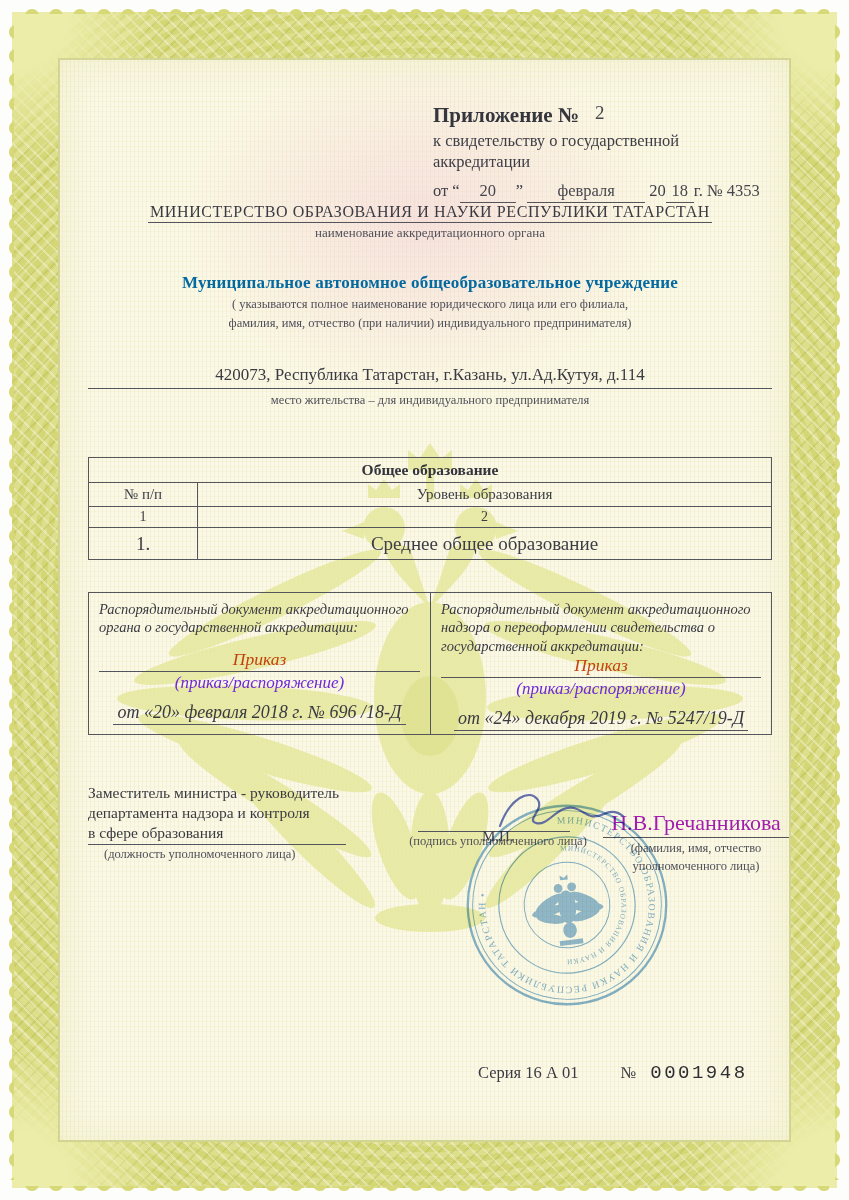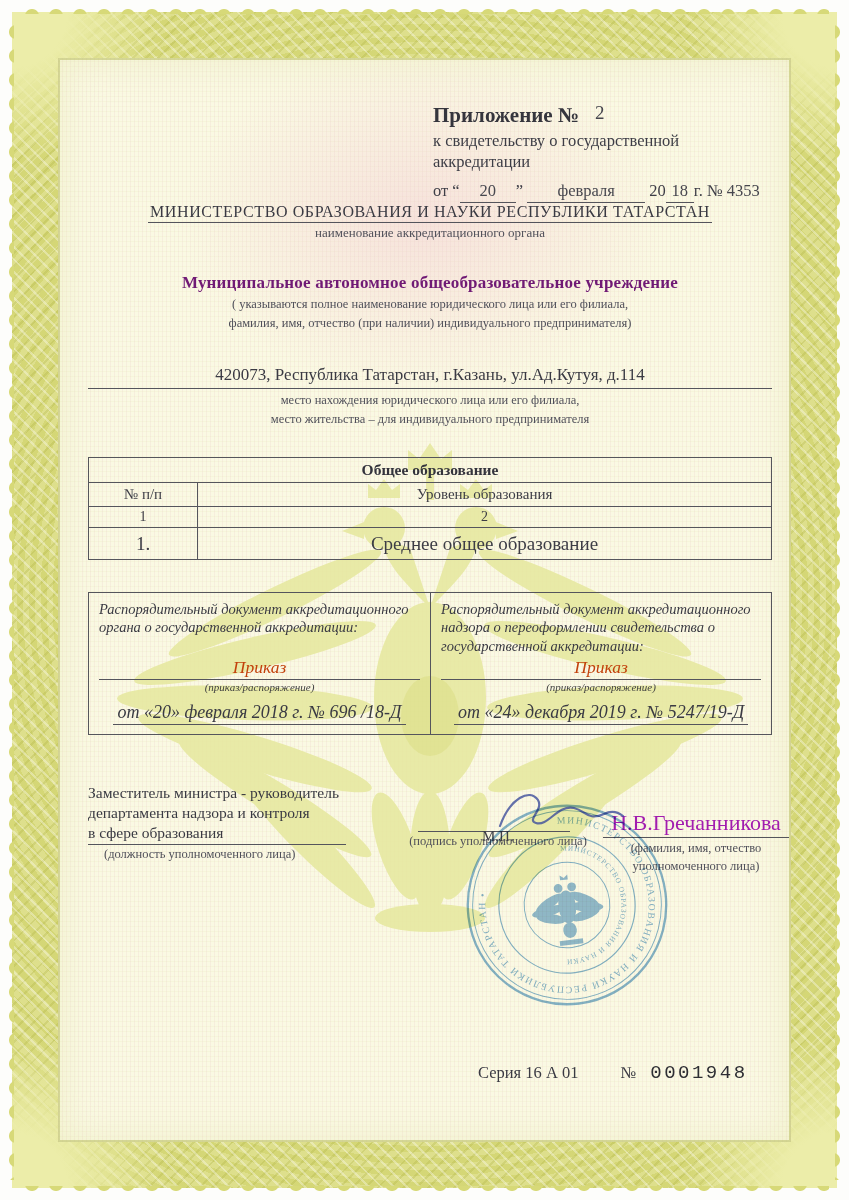--- a/index.html
+++ b/index.html
@@ -47,42 +47,42 @@
   .hdr .s{font-size:16.5px;}
   .hdr .date-row{margin-top:7px;font-size:16.5px;white-space:nowrap;}
   .blank{display:inline-block;text-align:center;border-bottom:1px solid #54545c;color:#47474f;}
   .fill{color:#47474f;}
   
   .auth{left:82px;top:203px;width:696px;}
   .auth .nm{display:inline-block;font-size:16px;letter-spacing:.6px;padding:0 2px 1px;color:#3a3a43;}
   .auth .cap{margin-top:2px;font-size:13px;}
   
   .org{left:88px;top:273px;width:684px;}
-  .org .n{font-weight:bold;font-size:17px;color:#701a75;letter-spacing:.2px;}
+  .org .n{font-weight:bold;font-size:17px;color:#0369a1;letter-spacing:.2px;}
   .org .n2{margin-top:9px;padding-bottom:4px;border-bottom:1px solid #54545c;}
   .org .cap{margin-top:3px;}
   .addr{left:88px;top:365px;width:684px;}
   .addr .a{font-size:17px;padding-bottom:3px;border-bottom:1px solid #54545c;color:#3a3a43;}
   .addr .cap{margin-top:3px;}
   
   table.edu{position:absolute;left:88px;top:457px;width:684px;border-collapse:collapse;}
   table.edu td{border:1px solid #55555c;text-align:center;padding:1px 4px;}
   td.tt{font-weight:bold;font-size:15.5px;height:22px;color:#33333c;}
   td.th{font-size:15px;height:21px;}
   td.ti{font-size:14px;height:18px;}
   td.td1{font-size:19px;height:29px;}
   .c1{width:100px;}
   
   .boxes{left:88px;top:592px;width:684px;height:143px;display:flex;border:1px solid #55555c;box-sizing:border-box;}
   .box{flex:1 1 50%;padding:7px 10px 9px;display:flex;flex-direction:column;box-sizing:border-box;font-style:italic;}
   .box + .box{border-left:1px solid #55555c;}
   .box .hd{font-size:14.5px;line-height:1.26;color:#3a3a43;}
   .box .dt-wrap{margin-top:auto;text-align:center;}
   .box .dt{font-size:17.5px;border-bottom:1px solid #54545c;padding-bottom:1px;color:#c2410c;}
-  .box .dc{font-size:11px;color:#404040;margin-top:1px;}
+  .box .dc{font-size:17px;color:#6d28d9;margin-top:1px;}
   .box .dl{margin-top:9px;text-align:center;}
   .box .dl span{display:inline-block;font-size:18px;border-bottom:1px solid #54545c;padding:0 4px 1px;color:#3a3a43;white-space:nowrap;}
   
   .pos{left:88px;top:783px;width:258px;font-size:15.5px;line-height:1.3;color:#3a3a43;}
   .pos .l3{border-bottom:1px solid #54545c;padding-bottom:1px;}
   .pos .cap{margin-left:16px;margin-top:1px;}
   .sig-line{left:418px;top:807px;width:152px;height:24px;border-bottom:1px solid #54545c;}
   .sig-cap{left:408px;top:834px;width:180px;font-size:12.5px;color:#50505a;text-align:center;}
   .mp{left:482px;top:828px;font-size:15px;color:#3f3f48;}
   .nameb{left:600px;top:810px;width:192px;text-align:center;}
@@ -168,21 +168,20 @@
   </div>
 
   <div class="abs org center">
     <div class="n">Муниципальное автономное общеобразовательное учреждение</div>
     <div class="cap">( указываются полное наименование юридического лица или его филиала,</div>
     <div class="cap">фамилия, имя, отчество (при наличии) индивидуального предпринимателя)</div>
   </div>
 
   <div class="abs addr center">
     <div class="a">420073, Республика Татарстан, г.Казань, ул.Ад.Кутуя, д.114</div>
-    <div class="cap">место нахождения юридического лица или его филиала,</div>
     <div class="cap">место жительства – для индивидуального предпринимателя</div>
   </div>
 
   <table class="edu">
     <tbody>
       <tr>
         <td class="tt" colspan="2">Общее образование</td>
       </tr>
       <tr>
         <td class="th c1">№ п/п</td>

